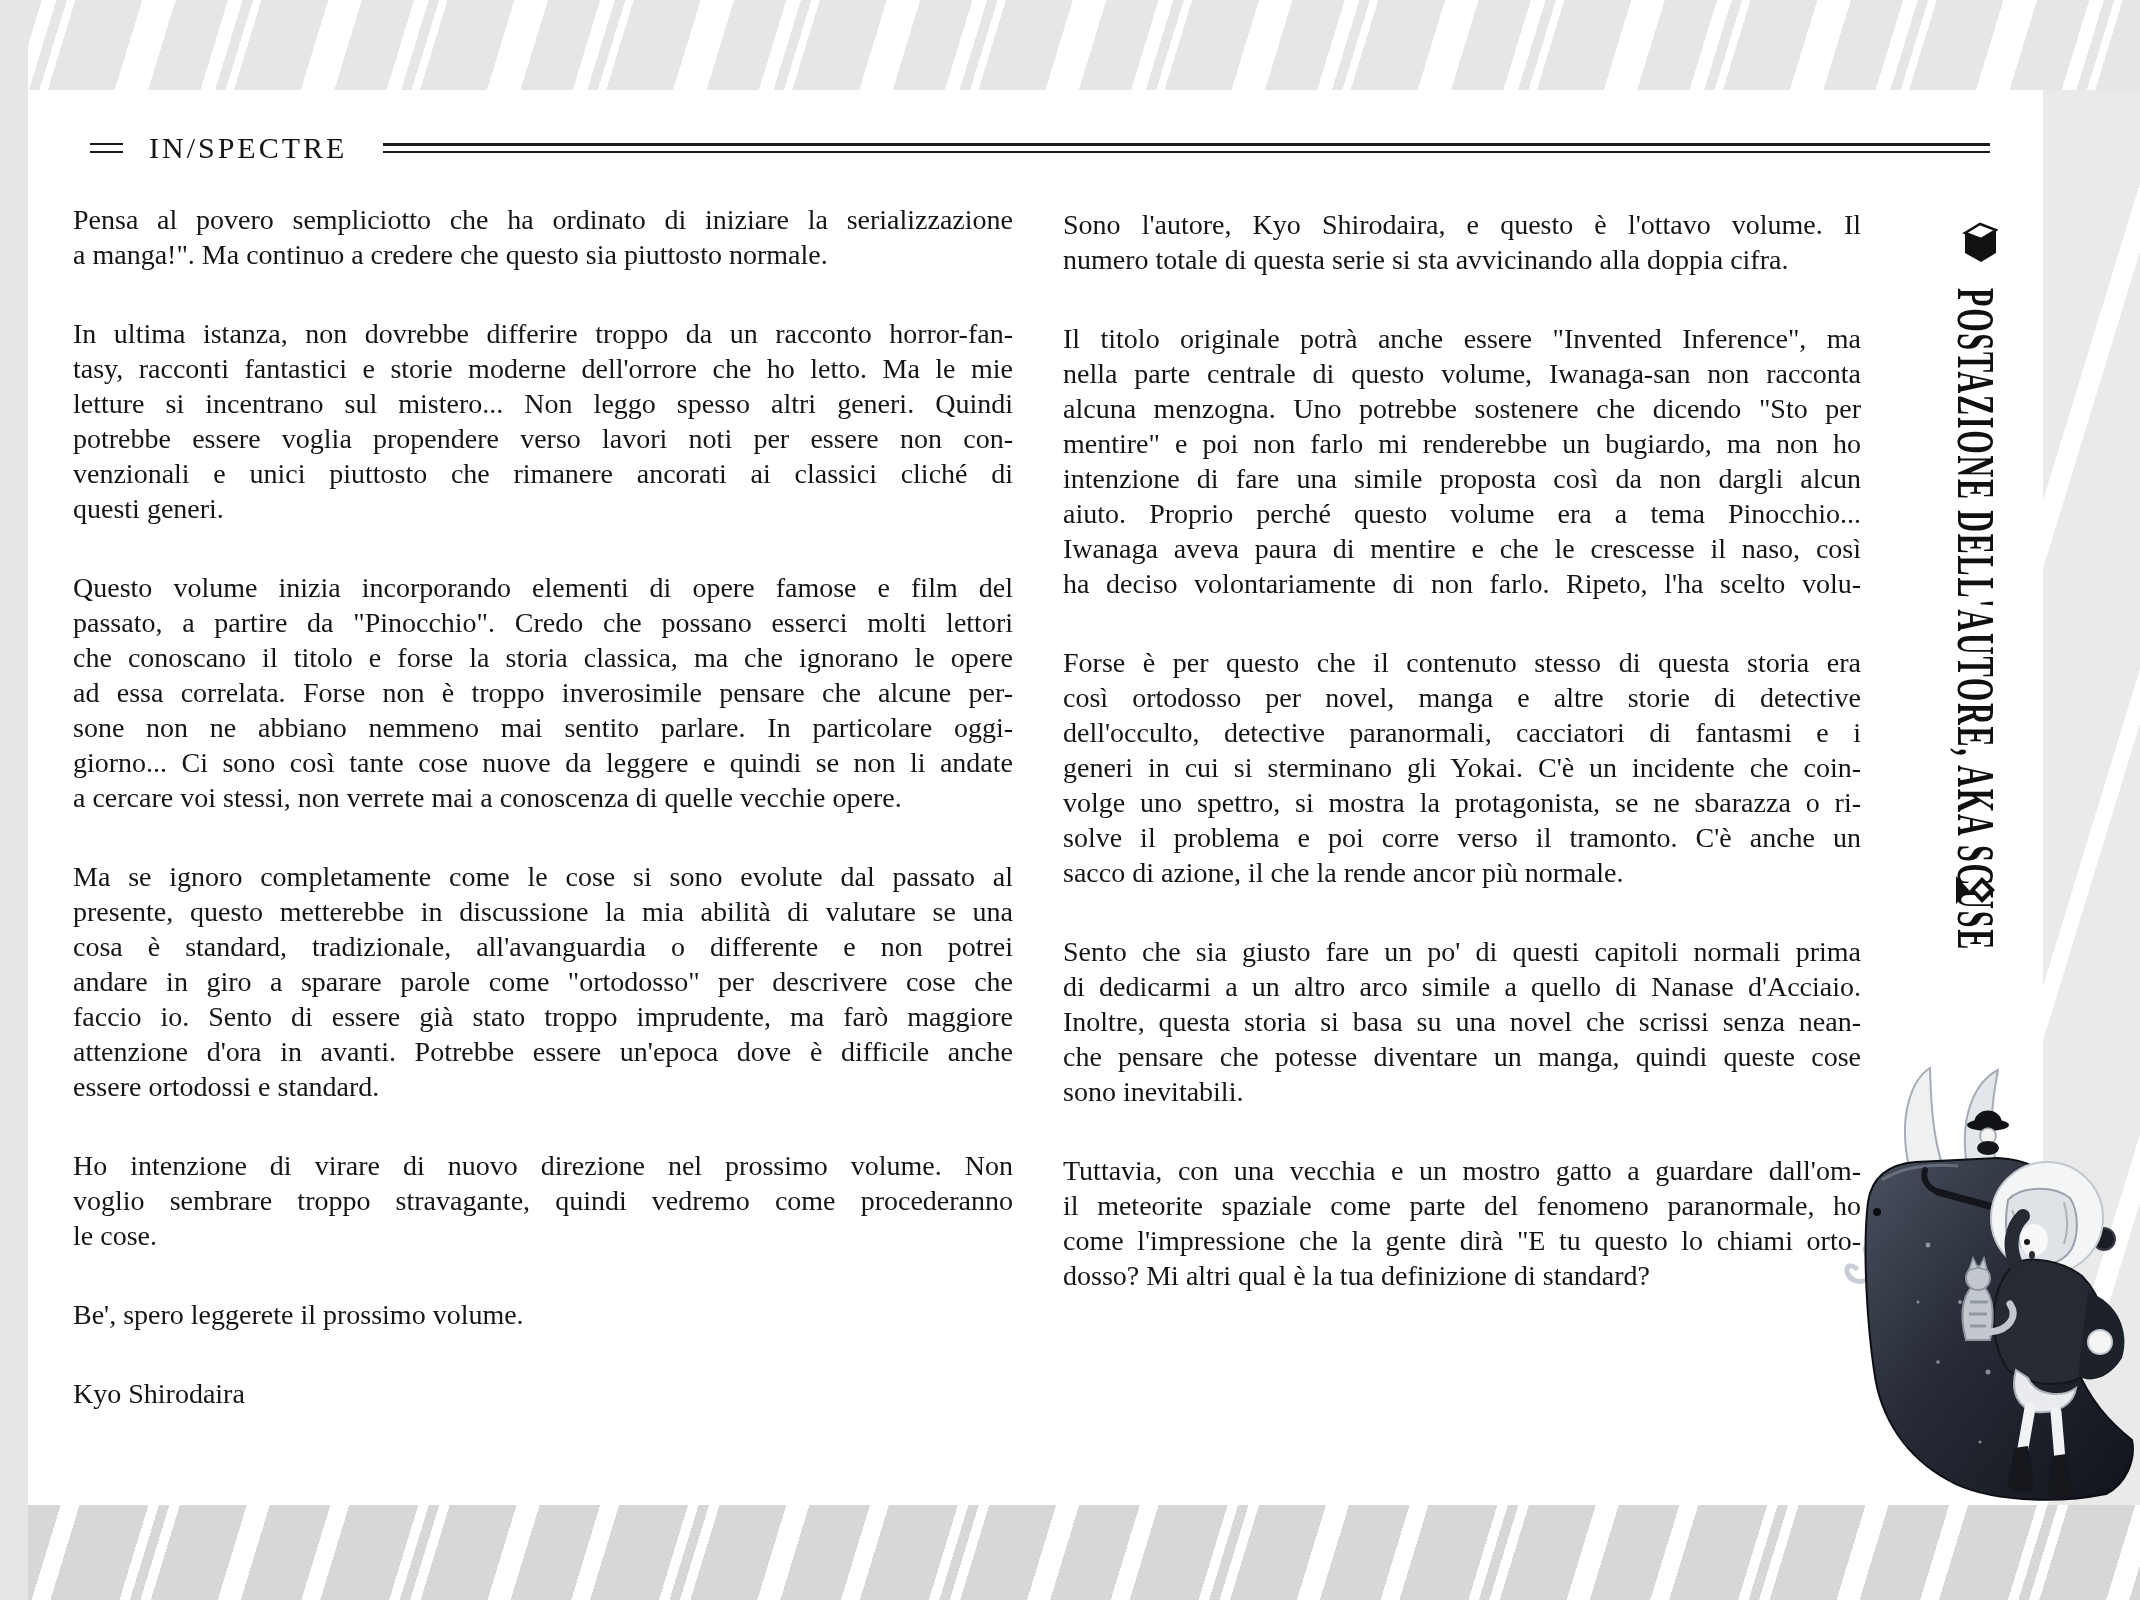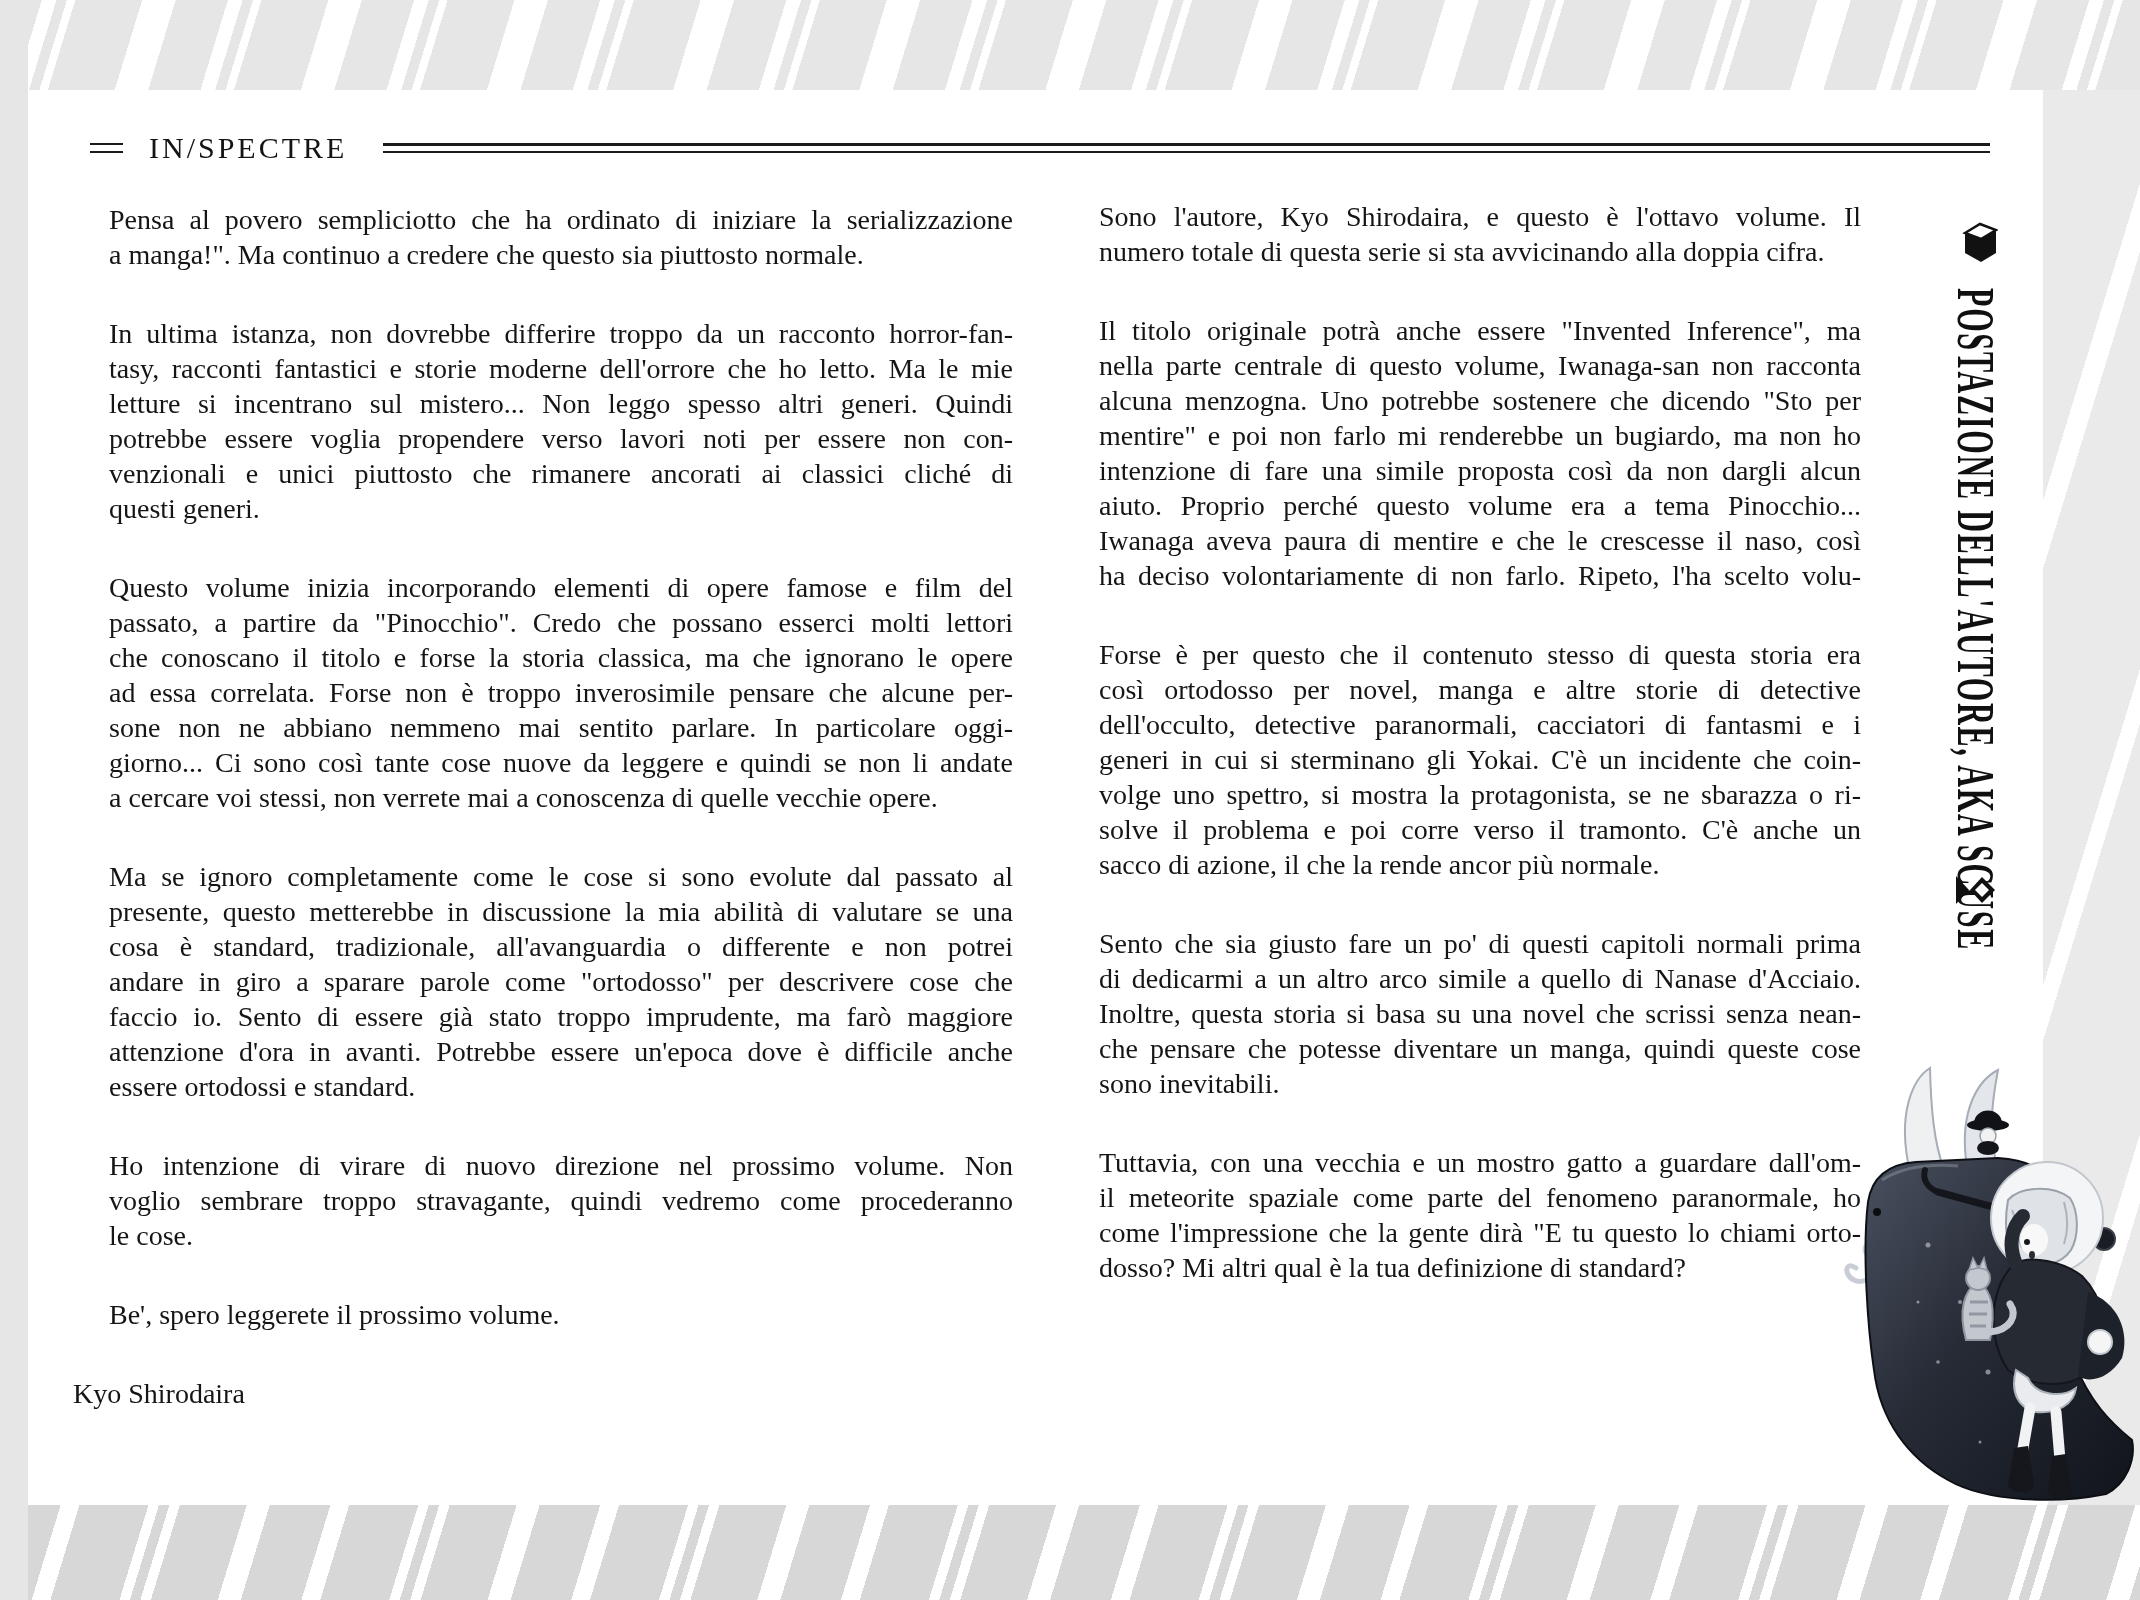--- a/index.html
+++ b/index.html
@@ -28,23 +28,23 @@
   }
   
   .header{position:absolute;left:90px;top:133px;width:1900px;height:30px;display:flex;align-items:center;}
   .rule{height:10px;box-sizing:border-box;border-top:2px solid #1a1a1a;border-bottom:2px solid #1a1a1a;}
   .rule-short{width:33px;margin-right:26px;}
   .page-title{font-size:30px;letter-spacing:3px;color:#141414;white-space:nowrap;margin-right:36px;}
   .rule-long{flex:1;border-top-width:3px;}
   
   .column{position:absolute;font-size:28px;line-height:35px;color:#151515;}
   #col-left{left:73px;top:202px;width:940px;}
-  #col-right{left:1063px;top:199px;width:798px;}
+  #col-right{left:1063px;top:207px;width:798px;}
   .para{margin-bottom:44px;}
-  .line{text-align:justify;text-align-last:justify;white-space:nowrap;margin-left:36px;}
+  .line{text-align:justify;text-align-last:justify;white-space:nowrap;}
   .line.last{text-align-last:left;}
   .signature{text-align:left;margin-top:44px;font-size:28px;}
   
   .cube-icon{position:absolute;left:1962px;top:222px;}
   .vlabel{
     position:absolute;left:1946px;top:288px;height:1000px;
     writing-mode:vertical-rl;white-space:nowrap;
     font-weight:bold;font-size:52px;letter-spacing:3px;color:#101010;
     transform:scale(1,0.58);transform-origin:center top;
   }

